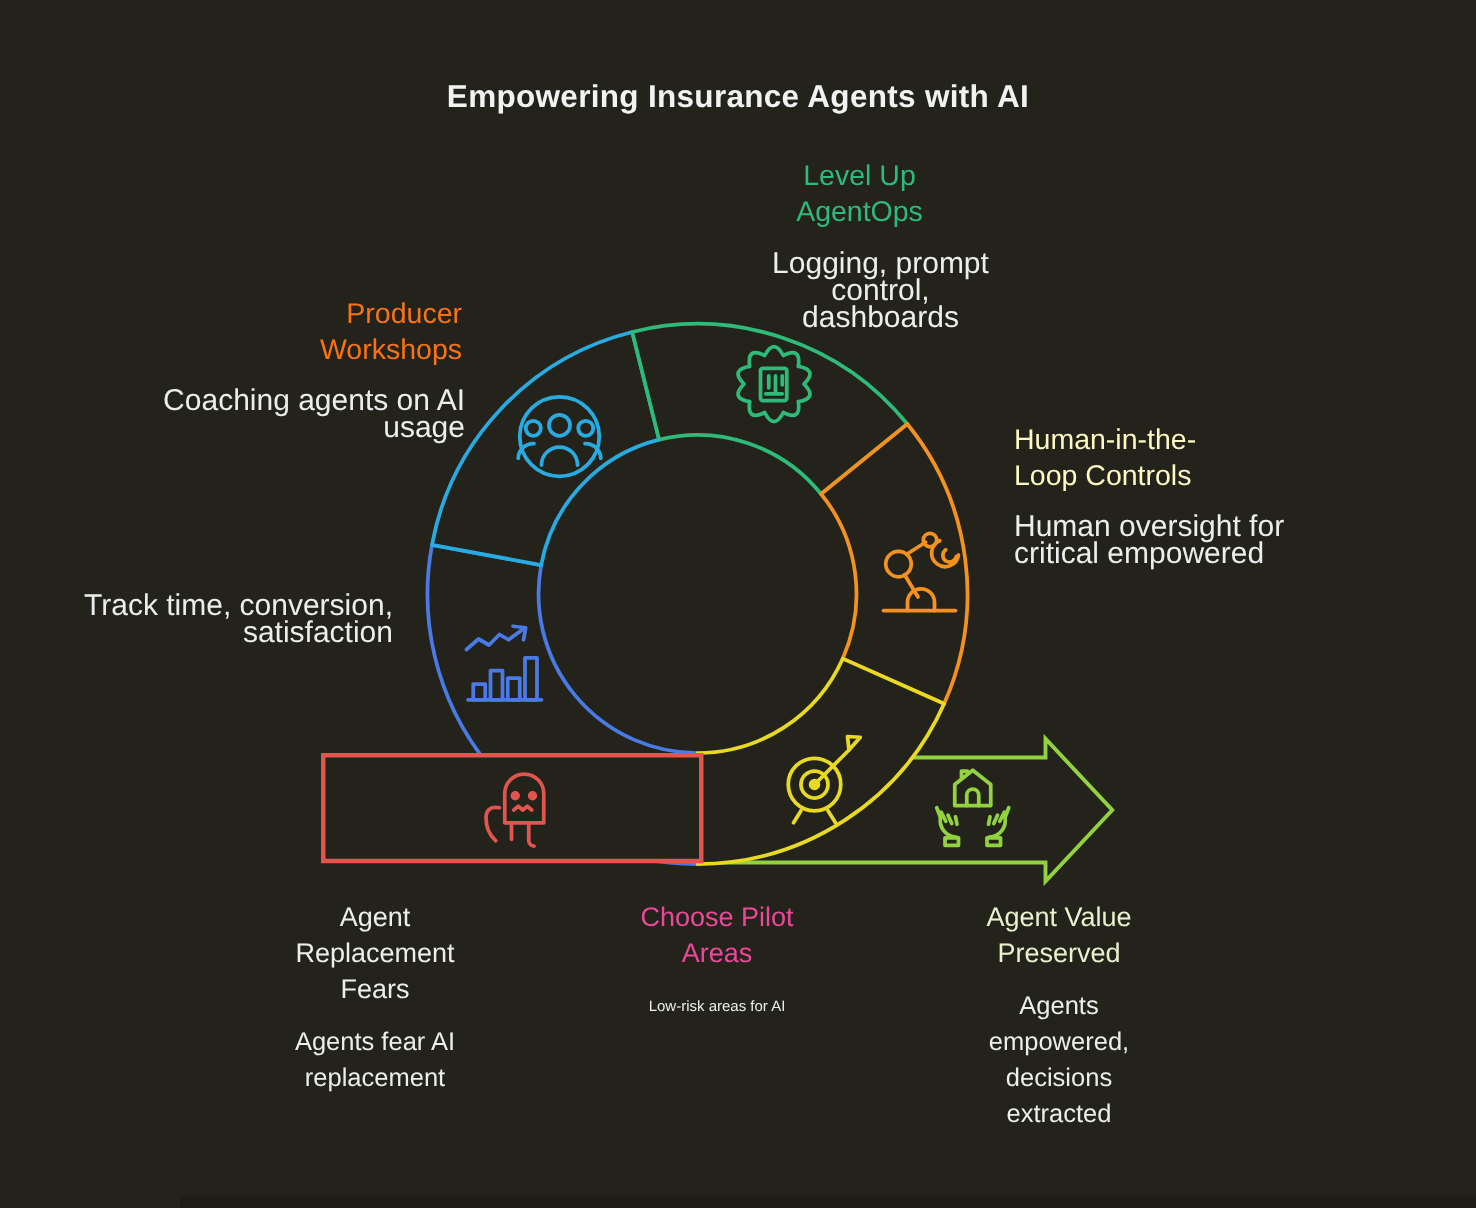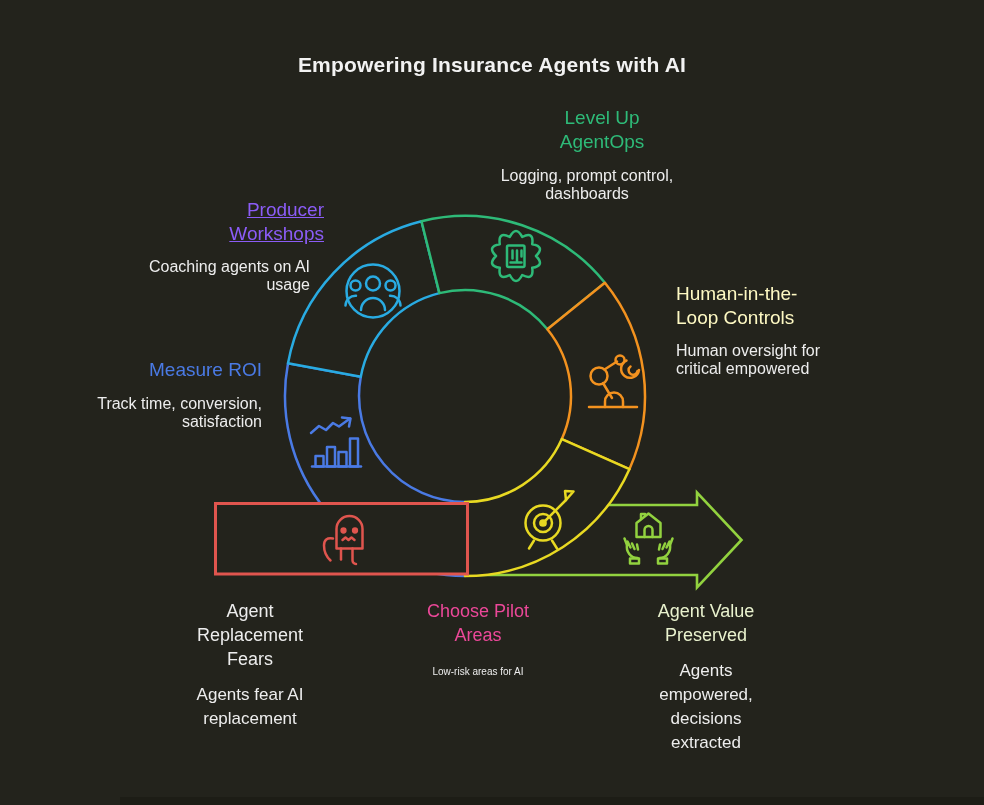--- a/index.html
+++ b/index.html
@@ -5,21 +5,21 @@
   html,body{margin:0;padding:0;}
   body{background:#23231c;font-family:"Liberation Sans","DejaVu Sans",sans-serif;}
   #stage{position:relative;width:984px;height:805px;background:#23231c;overflow:hidden;}
   #art{position:absolute;left:0;top:0;}
   .txt{position:absolute;white-space:pre-line;color:#ededed;}
   .center-txt{text-align:center;}
   .right-txt{text-align:right;}
   .left-txt{text-align:left;}
   .page-title{font-size:21px;font-weight:700;letter-spacing:.2px;}
   .callout-h{font-size:19px;line-height:24px;font-weight:500;}
-  .callout-s{font-size:16px;line-height:18px;font-weight:400;}
+  .callout-s{font-size:20px;line-height:18px;font-weight:400;}
   .bottom-h{font-size:18px;line-height:24px;font-weight:500;}
   .bottom-s-lg{font-size:17px;line-height:24px;font-weight:400;}
   .bottom-s-sm{font-size:10px;line-height:18px;font-weight:400;}
   .hub{font-size:20px;line-height:27px;font-weight:500;}
   .bottom-strip{position:absolute;left:120px;top:797px;width:864px;height:8px;background:#1d1d16;}
 </style>
 </head>
 <body>
 
 <div id="stage" style="background: rgb(35, 35, 28);">
@@ -106,31 +106,30 @@
       <rect x="630" y="558.5" width="9" height="5"></rect>
       <path d="M659.5,558 a11,11 0 0 0 10.5,-13"></path>
       <path d="M670,545 l2.5,-6.5 M666.5,547.5 l3,-6 M662.5,549 l2.5,-5.5 M659,549.5 l1,-5"></path>
       <rect x="658" y="558.5" width="9" height="5"></rect>
     </g>
   </svg>
 
   <div class="txt center-txt page-title" style="left: 0px; top: 53px; width: 984px; color: rgb(242, 242, 242);">Empowering Insurance Agents with AI</div>
 
 
-  <div class="txt center-txt callout-h" style="left: 502px; top: 106px; width: 200px; color: rgb(46, 186, 120);">Level Up
+  <div class="txt center-txt callout-h" style="left: 473px; top: 106px; width: 200px; color: rgb(46, 186, 120);">Level Up
 AgentOps</div>
   <div class="txt center-txt callout-s" style="left:487px;top:167px;width:200px;">Logging, prompt control,
 dashboards</div>
 
-  <div class="txt right-txt callout-h" style="left: 104px; top: 198px; width: 220px; color: #8b5cf6; text-decoration: underline;">Producer
+  <div class="txt right-txt callout-h" style="left: 88px; top: 198px; width: 220px; color: #f97316;">Producer
 Workshops</div>
   <div class="txt right-txt callout-s" style="left:90px;top:258px;width:220px;">Coaching agents on AI
 usage</div>
 
-  <div class="txt right-txt callout-h" style="left: 42px; top: 358px; width: 220px; color: rgb(74, 122, 228);">Measure ROI</div>
   <div class="txt right-txt callout-s" style="left:42px;top:395px;width:220px;">Track time, conversion,
 satisfaction</div>
 
   <div class="txt left-txt callout-h" style="left: 676px; top: 282px; width: 230px; color: #fef9c3;">Human-in-the-
 Loop Controls</div>
   <div class="txt left-txt callout-s" style="left:676px;top:342px;width:230px;">Human oversight for
 critical empowered</div>
 
   <div class="txt center-txt bottom-h" style="left:150px;top:599px;width:200px;">Agent
 Replacement

